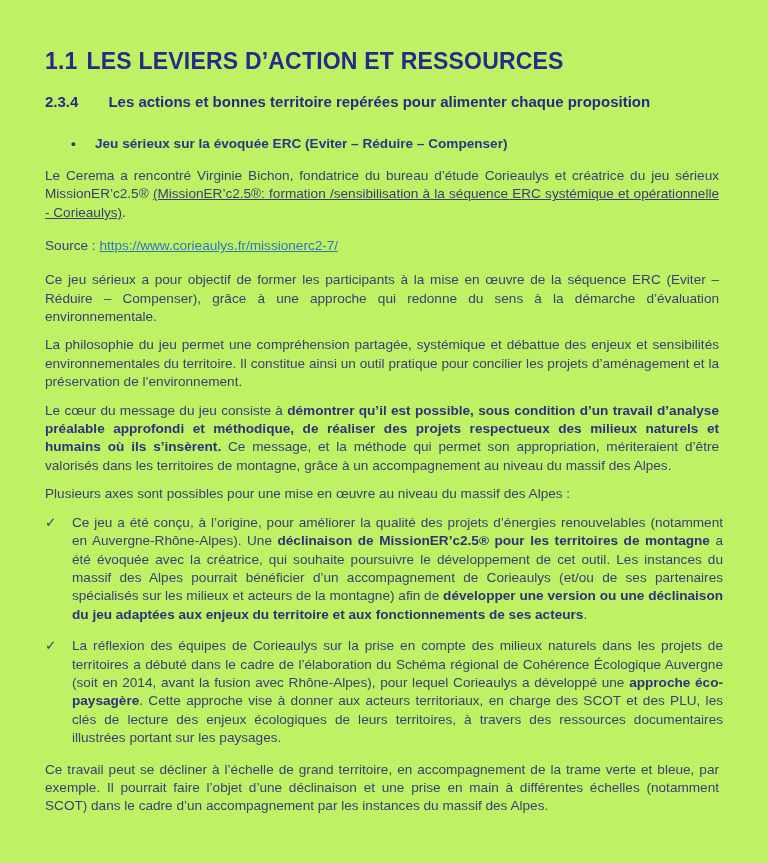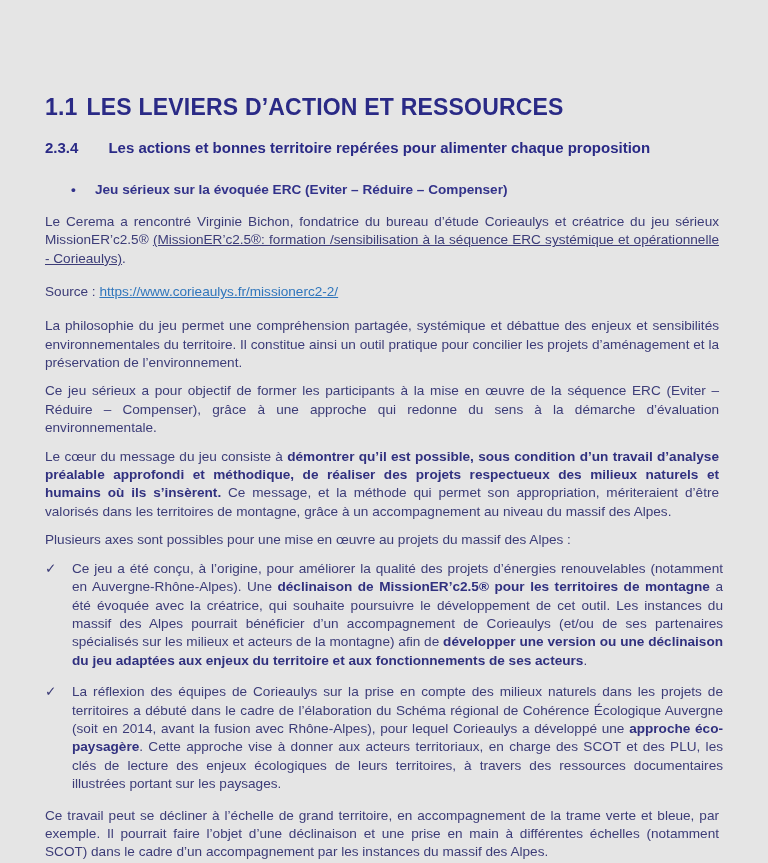--- a/index.html
+++ b/index.html
@@ -1,21 +1,21 @@
 <!DOCTYPE html>
 <html><head>
 <meta charset="utf-8">
 <style>
   html,body{margin:0;padding:0;background:#ffffff;}
   .page{
     position:relative;
     width:768px;height:863px;
     box-sizing:border-box;
-    padding:94px 45px 0 45px;
-    background:#e5e5e5;
+    padding:48px 45px 0 45px;
+    background:#bef264;
     font-family:"Liberation Sans","DejaVu Sans",sans-serif;
     color:#3c3c78;
     overflow:hidden;
   }
   .h1{
     display:flex;gap:9px;
     margin:0 0 18px 0;
     font-size:23px;font-weight:bold;
     color:#2a2a86;
     line-height:27px;
@@ -97,30 +97,30 @@
 
   <div class="bullet-line">
     <span class="marker">•</span>
     <span>Jeu sérieux sur la évoquée ERC (Eviter – Réduire – Compenser)</span>
   </div>
 
   <p class="body"><span class="seg-normal">Le Cerema a rencontré Virginie Bichon, fondatrice du bureau d’étude Corieaulys et créatrice du jeu sérieux MissionER’c2.5® </span><span class="seg-navlink">(MissionER’c2.5®: formation /sensibilisation à la séquence ERC systémique et opérationnelle - Corieaulys)</span><span class="seg-normal">.</span></p>
 
   <div class="source-line">
     <span>Source : </span>
-    <span class="seg-link">https://www.corieaulys.fr/missionerc2-2/</span>
+    <span class="seg-link">https://www.corieaulys.fr/missionerc2-7/</span>
   </div>
+
+  <p class="body"><span class="seg-normal">Ce jeu sérieux a pour objectif de former les participants à la mise en œuvre de la séquence ERC (Eviter – Réduire – Compenser), grâce à une approche qui redonne du sens à la démarche d’évaluation environnementale.</span></p>
 
   <p class="body"><span class="seg-normal">La philosophie du jeu permet une compréhension partagée, systémique et débattue des enjeux et sensibilités environnementales du territoire. Il constitue ainsi un outil pratique pour concilier les projets d’aménagement et la préservation de l’environnement.</span></p>
 
-  <p class="body"><span class="seg-normal">Ce jeu sérieux a pour objectif de former les participants à la mise en œuvre de la séquence ERC (Eviter – Réduire – Compenser), grâce à une approche qui redonne du sens à la démarche d’évaluation environnementale.</span></p>
-
   <p class="body"><span class="seg-normal">Le cœur du message du jeu consiste à </span><span class="seg-bold">démontrer qu’il est possible, sous condition d’un travail d’analyse préalable approfondi et méthodique, de réaliser des projets respectueux des milieux naturels et humains où ils s’insèrent.</span><span class="seg-normal"> Ce message, et la méthode qui permet son appropriation, mériteraient d’être valorisés dans les territoires de montagne, grâce à un accompagnement au niveau du massif des Alpes.</span></p>
 
-  <p class="body axes-intro"><span class="seg-normal">Plusieurs axes sont possibles pour une mise en œuvre au projets du massif des Alpes :</span></p>
+  <p class="body axes-intro"><span class="seg-normal">Plusieurs axes sont possibles pour une mise en œuvre au niveau du massif des Alpes :</span></p>
 
   <div class="check-item">
     <span class="marker">✓</span>
     <div class="item-text"><span class="seg-normal">Ce jeu a été conçu, à l’origine, pour améliorer la qualité des projets d’énergies renouvelables (notamment en Auvergne-Rhône-Alpes). Une </span><span class="seg-bold">déclinaison de MissionER’c2.5® pour les territoires de montagne</span><span class="seg-normal"> a été évoquée avec la créatrice, qui souhaite poursuivre le développement de cet outil. Les instances du massif des Alpes pourrait bénéficier d’un accompagnement de Corieaulys (et/ou de ses partenaires spécialisés sur les milieux et acteurs de la montagne) afin de </span><span class="seg-bold">développer une version ou une déclinaison du jeu adaptées aux enjeux du territoire et aux fonctionnements de ses acteurs</span><span class="seg-normal">.</span></div>
   </div>
 
   <div class="check-item">
     <span class="marker">✓</span>
     <div class="item-text"><span class="seg-normal">La réflexion des équipes de Corieaulys sur la prise en compte des milieux naturels dans les projets de territoires a débuté dans le cadre de l’élaboration du Schéma régional de Cohérence Écologique Auvergne (soit en 2014, avant la fusion avec Rhône-Alpes), pour lequel Corieaulys a développé une </span><span class="seg-bold">approche éco-paysagère</span><span class="seg-normal">. Cette approche vise à donner aux acteurs territoriaux, en charge des SCOT et des PLU, les clés de lecture des enjeux écologiques de leurs territoires, à travers des ressources documentaires illustrées portant sur les paysages.</span></div>
   </div>

